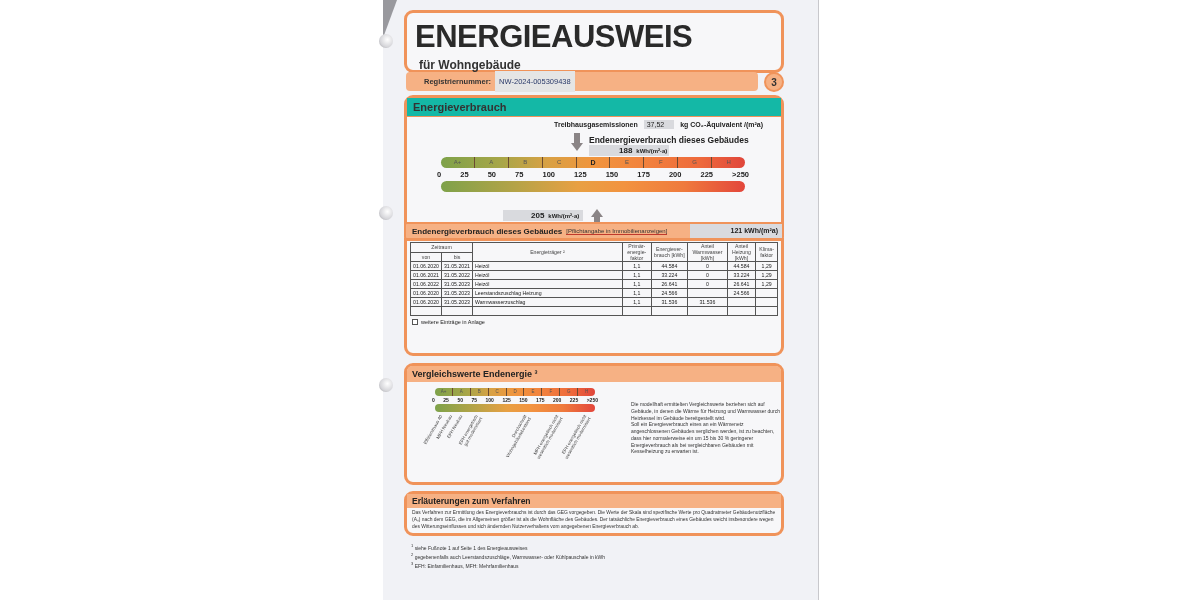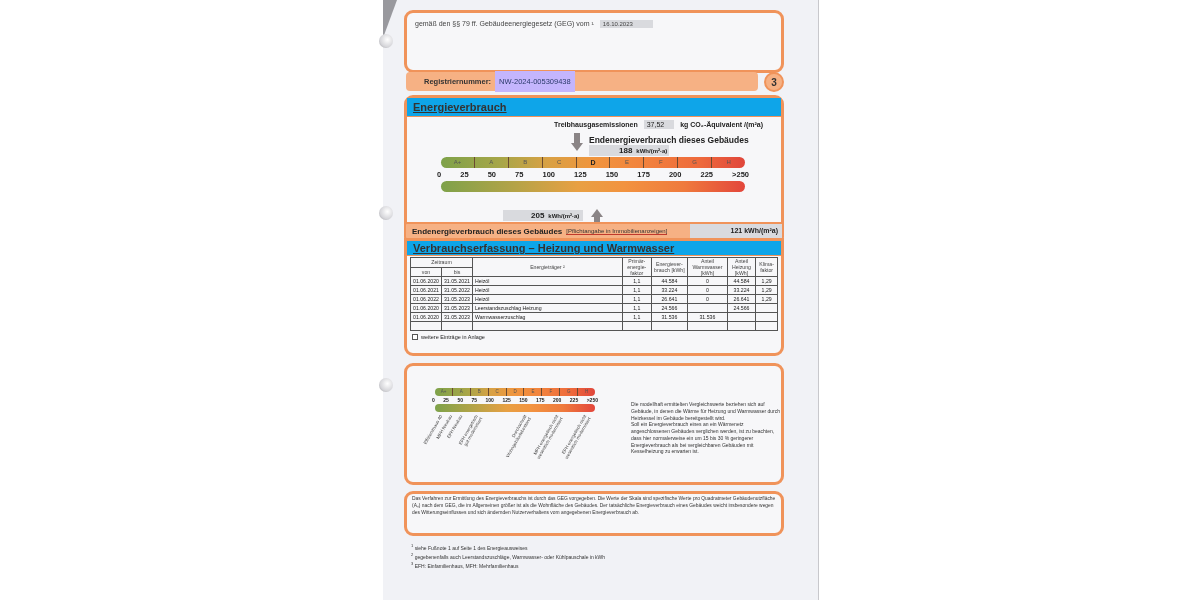--- a/index.html
+++ b/index.html
@@ -20,39 +20,39 @@
   .hole {
     position: absolute; left: -4px; width: 14px; height: 14px; border-radius: 50%;
     background: radial-gradient(circle at 60% 40%, #ffffff 0%, #d6d6da 60%, #9a9a9e 100%);
   }
 
   .box {
     position: absolute; left: 404px; width: 380px;
     border: 3px solid #f0935a; border-radius: 9px; background: #f7f7f9;
   }
   .box-head {
-    background: #0ea5e9; color: #333; font-weight: bold; font-size: 11px;
-    padding: 3px 6px; border-bottom: 1px solid #f0935a; text-decoration: underline;
+    background: #14b8a6; color: #333; font-weight: bold; font-size: 11px;
+    padding: 3px 6px; border-bottom: 1px solid #f0935a;
   }
 
   
   .title-box { top: 10px; height: 63px; padding: 6px 8px; }
   .title-big { font-size: 31px; font-weight: bold; letter-spacing: -0.5px; color: #2a2a2a; display: inline-block; }
   .title-sub { font-size: 12px; font-weight: bold; color: #333; display: inline-block; margin-left: 4px; }
   .title-law { font-size: 7px; color: #444; margin-top: 1px; }
   .date-field { display: inline-block; background: #d9dade; padding: 1px 20px 1px 3px; font-size: 6px; margin-left: 4px; }
 
   
   .section-bar {
     position: absolute; left: 406px; top: 72px; width: 352px; height: 19px;
     background: #f6b184; border-radius: 4px; padding: 3px 6px;
     font-size: 10.5px; font-weight: bold; color: #333; display: flex; align-items: center;
   }
   .section-bar .reg-label { font-size: 7.5px; margin-left: 12px; font-weight: bold; }
-  .section-bar .reg-val { font-size: 7.5px; font-weight: normal; background: #c4b5fd; color: #2a3a6a; padding: 6px 4px; margin-left: 4px; }
+  .section-bar .reg-val { font-size: 7.5px; font-weight: normal; background: #e5e5e5; color: #2a3a6a; padding: 6px 4px; margin-left: 4px; }
   .page-num {
     position: absolute; left: 764px; top: 72px; width: 20px; height: 20px; border-radius: 50%;
     background: #f6b184; border: 2px solid #f0935a; font-weight: bold; font-size: 10px;
     display: flex; align-items: center; justify-content: center; color: #333;
   }
 
   
   .ev-box { top: 95px; height: 142px; }
   .ev-inner { position: relative; height: 120px; }
   .co2-line { position: absolute; right: 18px; top: 4px; font-size: 7px; font-weight: bold; }
@@ -122,20 +122,24 @@
 <body>
 
 <div class="paper">
   <div class="fold"></div>
   <div class="hole" style="top:34px"></div>
   <div class="hole" style="top:206px"></div>
   <div class="hole" style="top:378px"></div>
 </div>
 
 <div class="box title-box">
+  <div>
+    <span class="title-big">ENERGIEAUSWEIS</span>
+    <span class="title-sub">für Wohngebäude</span>
+  </div>
   <div class="title-law">
     <span>gemäß den §§ 79 ff. Gebäudeenergiegesetz (GEG) vom ¹</span>
     <span class="date-field">16.10.2023</span>
   </div>
 </div>
 
 <div class="section-bar">
   <span class="reg-label">Registriernummer:</span>
   <span class="reg-val">NW-2024-005309438</span>
 </div>
@@ -198,21 +202,20 @@
   </div>
 </div>
 
 <div class="end-line">
   <span>Endenergieverbrauch dieses Gebäudes</span>
   <span class="hint">[Pflichtangabe in Immobilienanzeigen]</span>
   <span class="val">121 kWh/(m²a)</span>
 </div>
 
 <div class="box vb-box">
-  <div class="box-head vb-head">Verbrauchserfassung – Heizung und Warmwasser</div>
   <table class="vt">
     <thead>
       <tr>
         <th colspan="2">Zeitraum</th>
         <th rowspan="2" style="width:150px">Energieträger ²</th>
         <th rowspan="2">Primär-energie-faktor</th>
         <th rowspan="2">Energiever-brauch [kWh]</th>
         <th rowspan="2">Anteil Warmwasser [kWh]</th>
         <th rowspan="2">Anteil Heizung [kWh]</th>
         <th rowspan="2">Klima-faktor</th>
@@ -285,20 +288,21 @@
         </tr>
       </tbody>
   </table>
   <div class="check-line">
     <span class="cb"></span>
     <span>weitere Einträge in Anlage</span>
   </div>
 </div>
 
 <div class="box vg-box">
+  <div class="vg-head">Vergleichswerte Endenergie ³</div>
   <div class="vg-scale">
     <div class="classes" id="vg-classes">
         <span>A+</span>
         <span>A</span>
         <span>B</span>
         <span>C</span>
         <span>D</span>
         <span>E</span>
         <span>F</span>
         <span>G</span>
@@ -330,20 +334,21 @@
       <span style="right: 46px; top: 0px;">MFH energetisch nicht
 wesentlich modernisiert</span>
       <span style="right: 18px; top: 0px;">EFH energetisch nicht
 wesentlich modernisiert</span>
     </div>
   <div class="vg-text" style="white-space:pre-line">Die modellhaft ermittelten Vergleichswerte beziehen sich auf Gebäude, in denen die Wärme für Heizung und Warmwasser durch Heizkessel im Gebäude bereitgestellt wird.
 Soll ein Energieverbrauch eines an ein Wärmenetz angeschlossenen Gebäudes verglichen werden, ist zu beachten, dass hier normalerweise ein um 15 bis 30 % geringerer Energieverbrauch als bei vergleichbaren Gebäuden mit Kesselheizung zu erwarten ist.</div>
 </div>
 
 <div class="box er-box">
+  <div class="er-head">Erläuterungen zum Verfahren</div>
   <div class="er-text">Das Verfahren zur Ermittlung des Energieverbrauchs ist durch das GEG vorgegeben. Die Werte der Skala sind spezifische Werte pro Quadratmeter Gebäudenutzfläche (Aₙ) nach dem GEG, die im Allgemeinen größer ist als die Wohnfläche des Gebäudes. Der tatsächliche Energieverbrauch eines Gebäudes weicht insbesondere wegen des Witterungseinflusses und sich ändernden Nutzerverhaltens vom angegebenen Energieverbrauch ab.</div>
 </div>
 
 <div class="footnotes">
   <div><sup>1</sup> <span>siehe Fußnote 1 auf Seite 1 des Energieausweises</span></div>
   <div><sup>2</sup> <span>gegebenenfalls auch Leerstandszuschläge, Warmwasser- oder Kühlpauschale in kWh</span></div>
   <div><sup>3</sup> <span>EFH: Einfamilienhaus, MFH: Mehrfamilienhaus</span></div>
 </div>
 
 </body></html>

